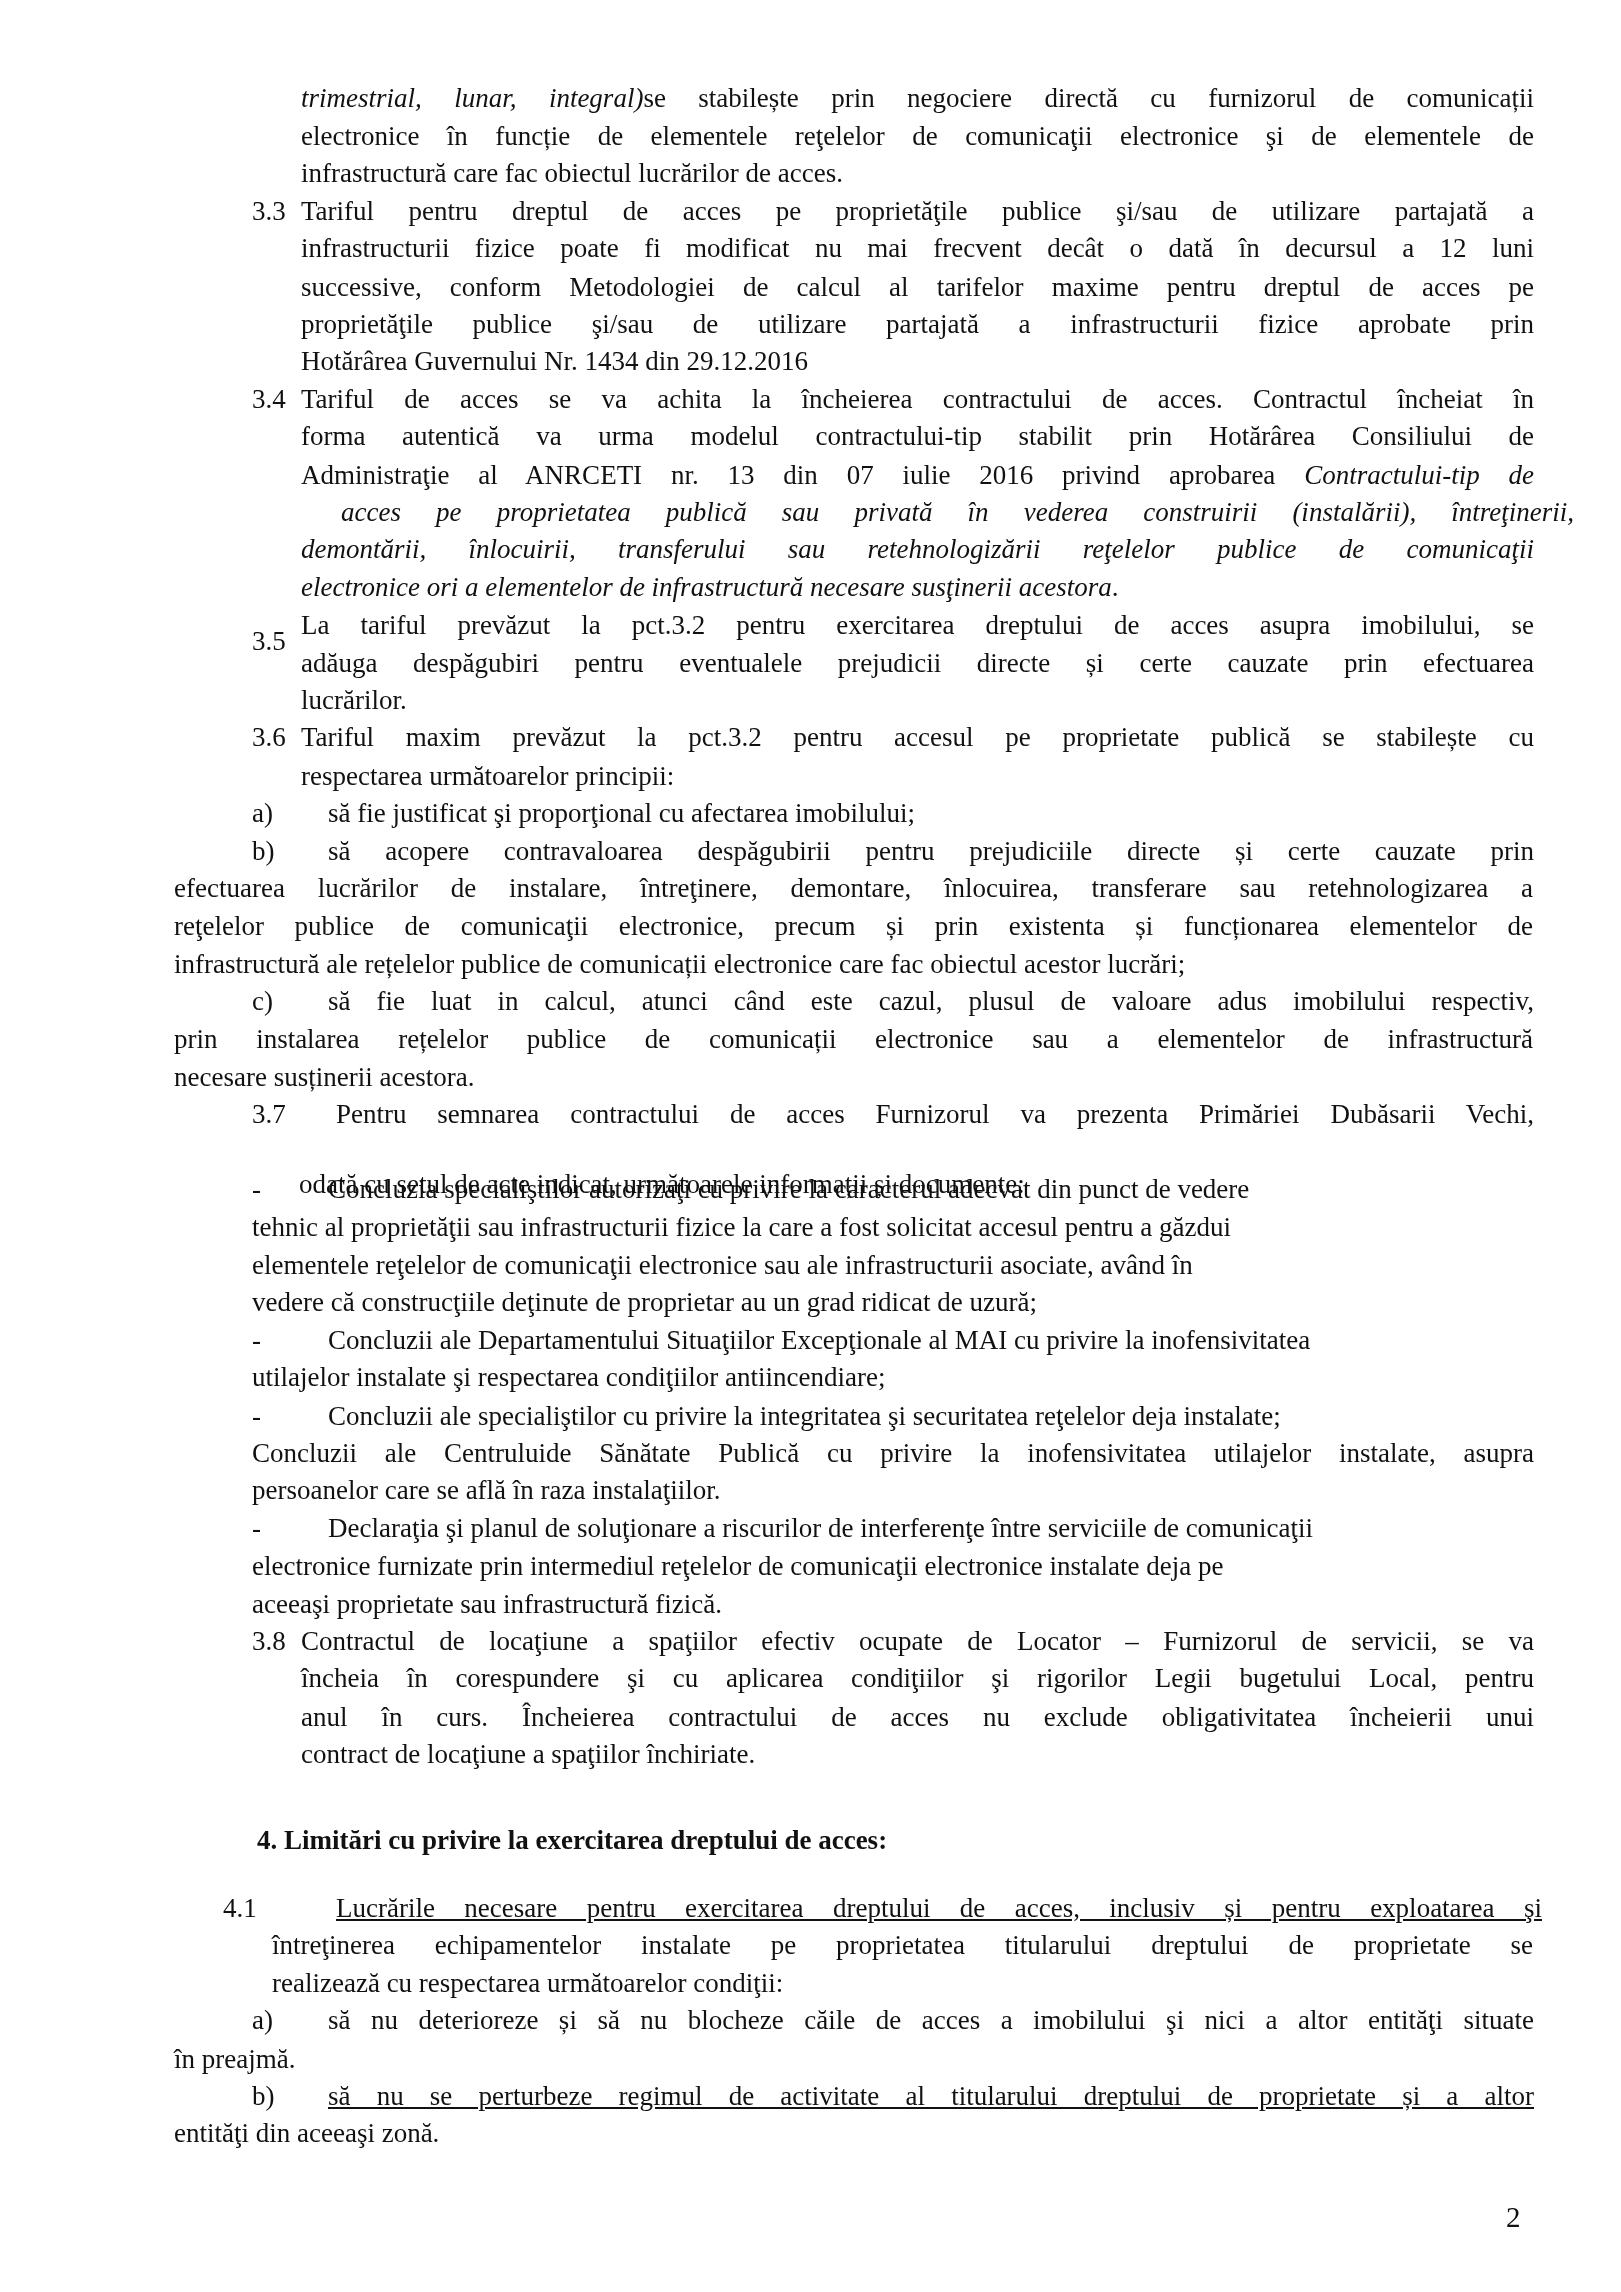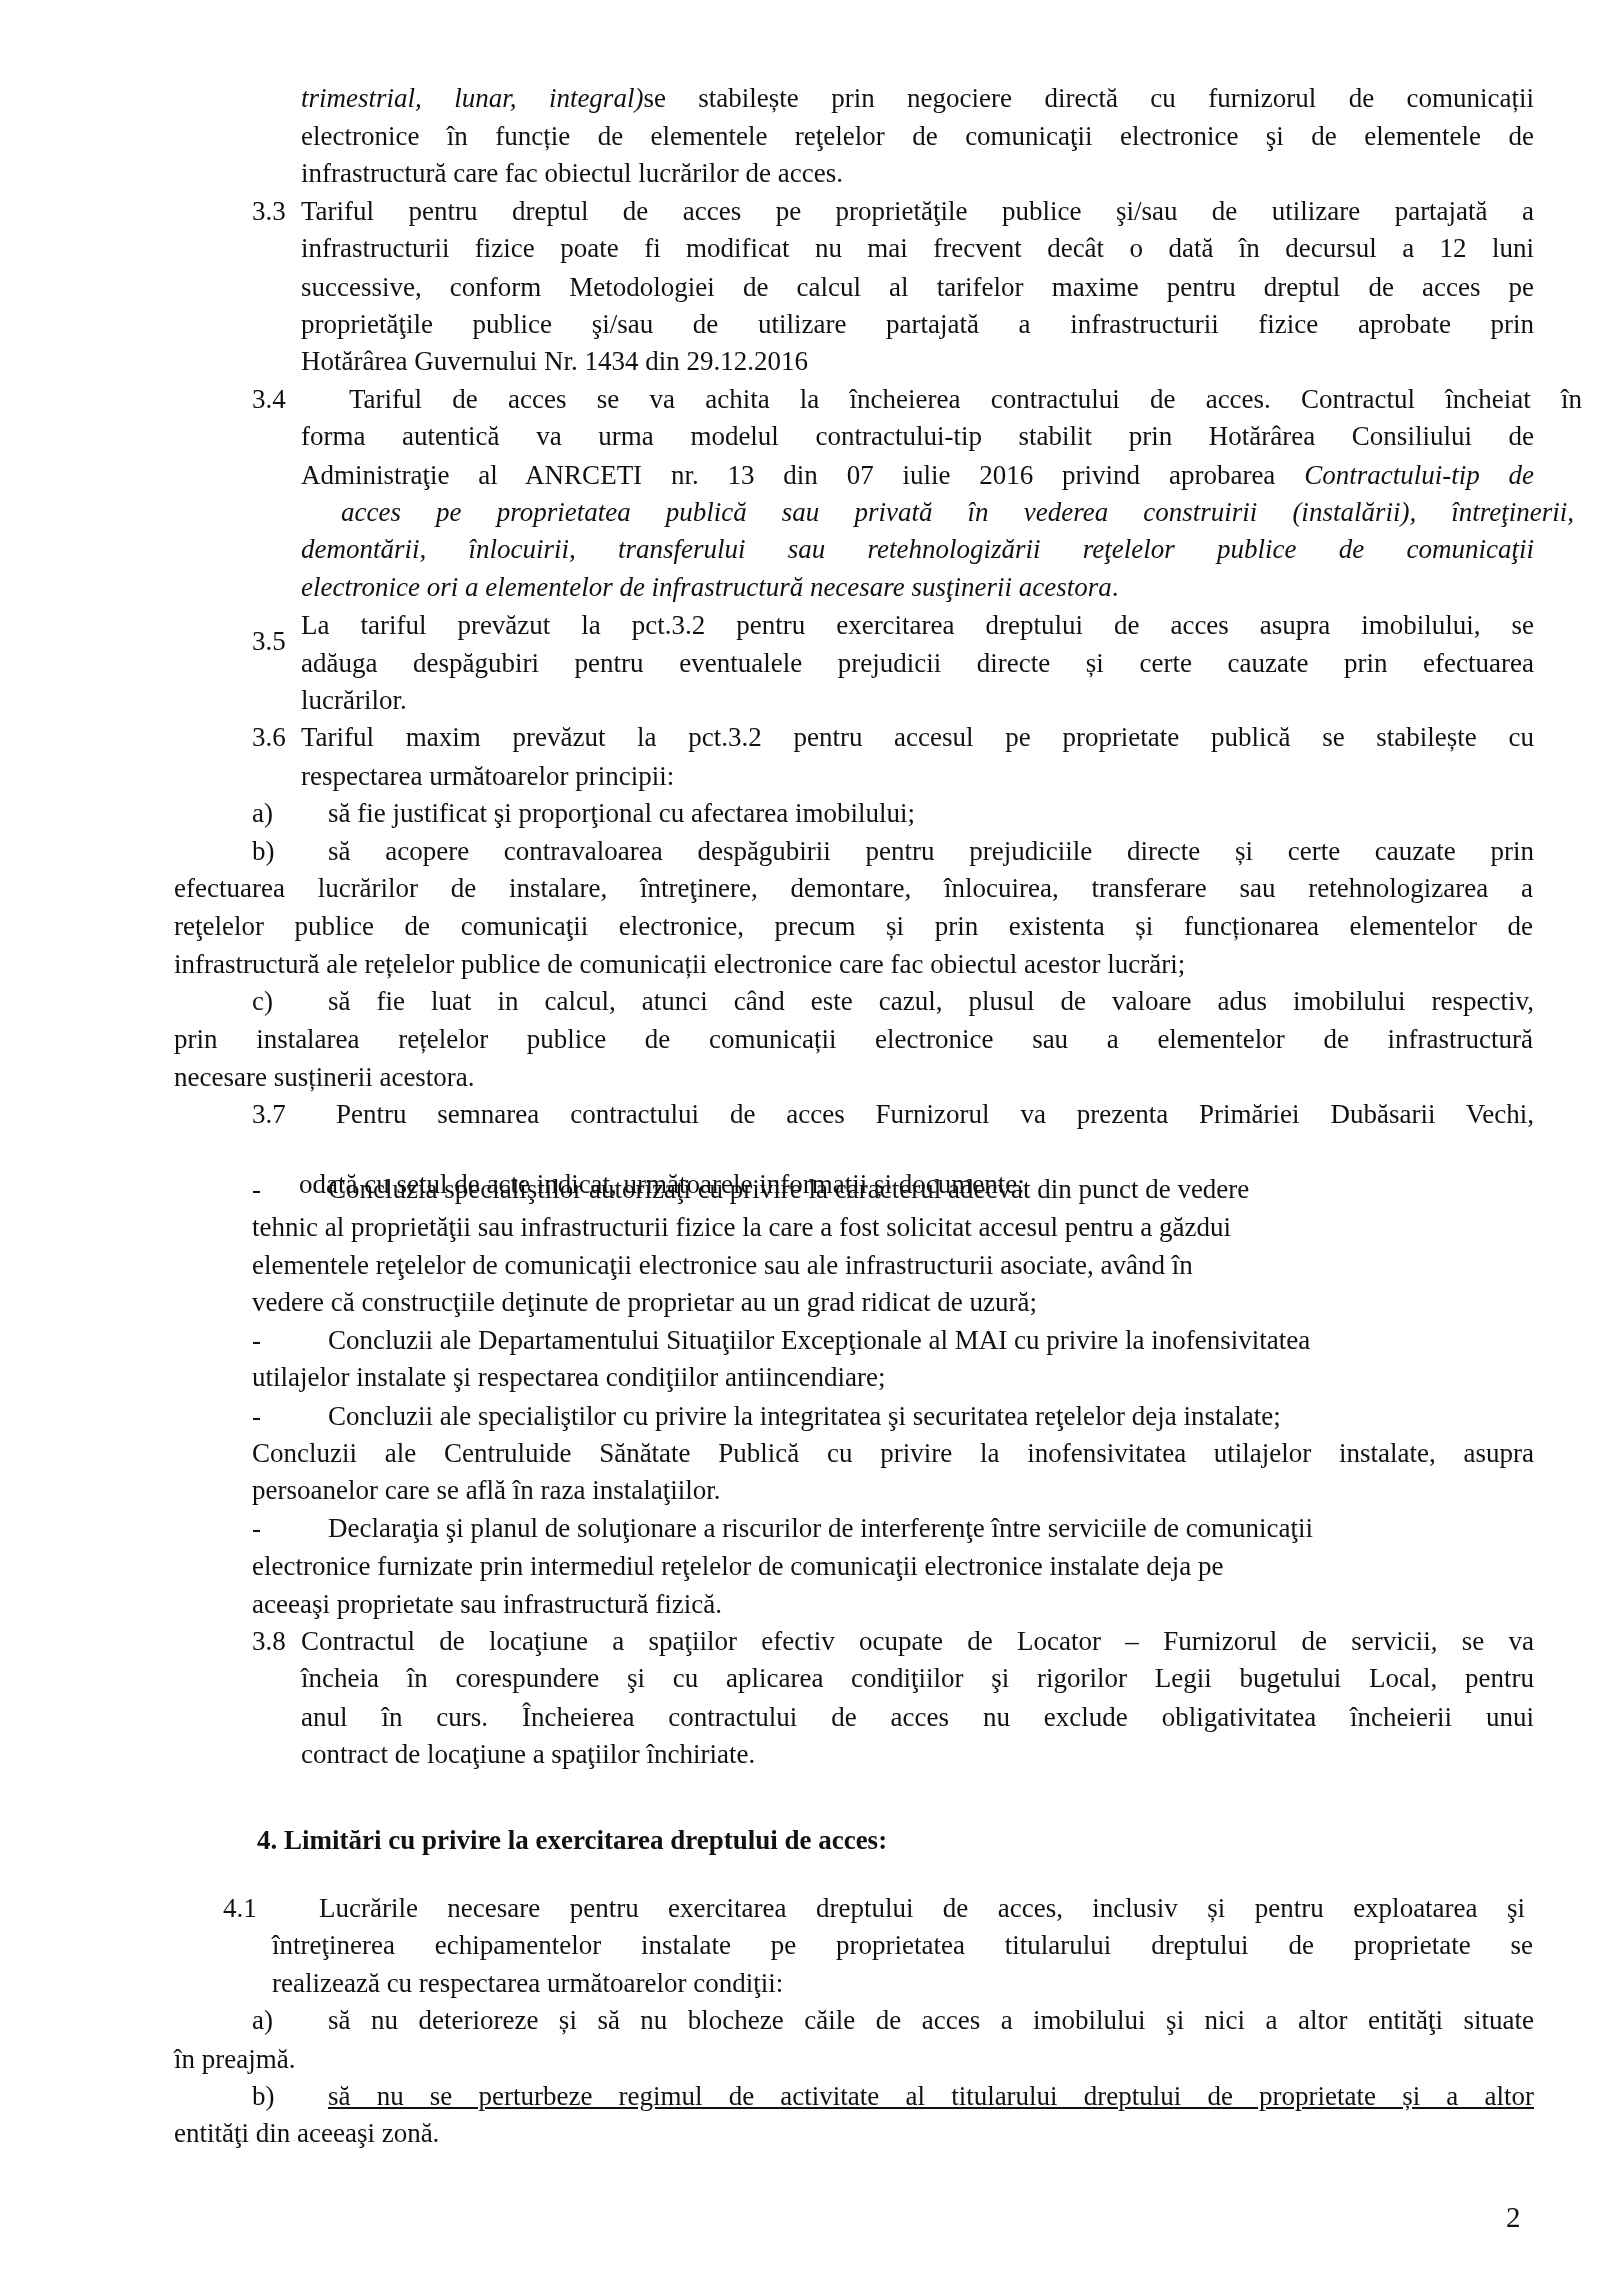--- a/index.html
+++ b/index.html
@@ -21,21 +21,21 @@
       <div class="ln just" style="left: 301px; top: 82px; width: 1233px; height: 33px;"><span class="it">trimestrial, lunar, integral)</span><span>se stabilește prin negociere directă cu furnizorul de comunicații</span></div>
       <div class="ln just" style="left: 301px; top: 120px; width: 1233px; height: 33px;"><span>electronice în funcție de elementele reţelelor de comunicaţii electronice şi de elementele de</span></div>
       <div class="ln" style="left: 301px; top: 157px; width: 1233px;"><span>infrastructură care fac obiectul lucrărilor de acces.</span></div>
       <span class="num" style="left: 252px; top: 195px;">3.3</span>
       <div class="ln just" style="left: 301px; top: 195px; width: 1233px; height: 33px;"><span>Tariful pentru dreptul de acces pe proprietăţile publice şi/sau de utilizare partajată a</span></div>
       <div class="ln just" style="left: 301px; top: 232px; width: 1233px; height: 33px;"><span>infrastructurii fizice poate fi modificat nu mai frecvent decât o dată în decursul a 12 luni</span></div>
       <div class="ln just" style="left: 301px; top: 271px; width: 1233px; height: 33px;"><span>successive, conform Metodologiei de calcul al tarifelor maxime pentru dreptul de acces pe</span></div>
       <div class="ln just" style="left: 301px; top: 308px; width: 1233px; height: 33px;"><span>proprietăţile publice şi/sau de utilizare partajată a infrastructurii fizice aprobate prin</span></div>
       <div class="ln" style="left: 301px; top: 345px; width: 1233px;"><span>Hotărârea Guvernului Nr. 1434 din 29.12.2016</span></div>
       <span class="num" style="left: 252px; top: 383px;">3.4</span>
-      <div class="ln just" style="left: 301px; top: 383px; width: 1233px; height: 33px; margin-left: 48px;"><span>Tariful de acces se va achita la încheierea contractului de acces. Contractul încheiat în</span></div>
+      <div class="ln just" style="left: 301px; top: 383px; width: 1233px; height: 33px;"><span>Tariful de acces se va achita la încheierea contractului de acces. Contractul încheiat în</span></div>
       <div class="ln just" style="left: 301px; top: 420px; width: 1233px; height: 33px;"><span>forma autentică va urma modelul contractului-tip stabilit prin Hotărârea Consiliului de</span></div>
       <div class="ln just" style="left: 301px; top: 459px; width: 1233px; height: 33px;"><span>Administraţie al ANRCETI nr. 13 din 07 iulie 2016 privind aprobarea </span><span class="it">Contractului-tip de</span></div>
       <div class="ln just" style="left: 301px; top: 496px; width: 1233px; height: 33px; margin-left: 40px;"><span class="it">acces pe proprietatea publică sau privată în vederea construirii (instalării), întreţinerii,</span></div>
       <div class="ln just" style="left: 301px; top: 533px; width: 1233px; height: 33px;"><span class="it">demontării, înlocuirii, transferului sau retehnologizării reţelelor publice de comunicaţii</span></div>
       <div class="ln" style="left: 301px; top: 571px; width: 1233px;"><span class="it">electronice ori a elementelor de infrastructură necesare susţinerii acestora</span><span>.</span></div>
       <span class="num" style="left: 252px; top: 609px; margin-top: 16px;">3.5</span>
       <div class="ln just" style="left: 301px; top: 609px; width: 1233px; height: 33px;"><span>La tariful prevăzut la pct.3.2 pentru exercitarea dreptului de acces asupra imobilului, se</span></div>
       <div class="ln just" style="left: 301px; top: 647px; width: 1233px; height: 33px;"><span>adăuga despăgubiri pentru eventualele prejudicii directe și certe cauzate prin efectuarea</span></div>
       <div class="ln" style="left: 301px; top: 684px; width: 1233px;"><span>lucrărilor.</span></div>
       <span class="num" style="left: 252px; top: 721px;">3.6</span>
@@ -71,21 +71,21 @@
       <div class="ln" style="left: 328px; top: 1512px; width: 1206px;"><span>Declaraţia şi planul de soluţionare a riscurilor de interferenţe între serviciile de comunicaţii</span></div>
       <div class="ln" style="left: 252px; top: 1550px; width: 1282px;"><span>electronice furnizate prin intermediul reţelelor de comunicaţii electronice instalate deja pe</span></div>
       <div class="ln" style="left: 252px; top: 1588px; width: 1282px;"><span>aceeaşi proprietate sau infrastructură fizică.</span></div>
       <span class="num" style="left: 252px; top: 1625px;">3.8</span>
       <div class="ln just" style="left: 301px; top: 1625px; width: 1233px; height: 33px;"><span>Contractul de locaţiune a spaţiilor efectiv ocupate de Locator – Furnizorul de servicii, se va</span></div>
       <div class="ln just" style="left: 301px; top: 1662px; width: 1233px; height: 33px;"><span>încheia în corespundere şi cu aplicarea condiţiilor şi rigorilor Legii bugetului Local, pentru</span></div>
       <div class="ln just" style="left: 301px; top: 1701px; width: 1233px; height: 33px;"><span>anul în curs. Încheierea contractului de acces nu exclude obligativitatea încheierii unui</span></div>
       <div class="ln" style="left: 301px; top: 1738px; width: 1233px;"><span>contract de locaţiune a spaţiilor închiriate.</span></div>
       <div class="ln b" style="left: 257px; top: 1824px; width: 1274px;"><span>4. Limitări cu privire la exercitarea dreptului de acces:</span></div>
       <span class="num" style="left: 223px; top: 1892px;">4.1</span>
-      <div class="ln just" style="left: 319px; top: 1892px; width: 1206px; height: 33px;"><span>Lucrările necesare pentru exercitarea dreptului de acces, inclusiv și pentru exploatarea şi</span></div>
+      <div class="ln just" style="left: 336px; top: 1892px; width: 1206px; height: 33px; text-decoration: underline;"><span>Lucrările necesare pentru exercitarea dreptului de acces, inclusiv și pentru exploatarea şi</span></div>
       <div class="ln just" style="left: 272px; top: 1929px; width: 1261px; height: 33px;"><span>întreţinerea echipamentelor instalate pe proprietatea titularului dreptului de proprietate se</span></div>
       <div class="ln" style="left: 272px; top: 1967px; width: 1261px;"><span>realizează cu respectarea următoarelor condiţii:</span></div>
       <span class="num" style="left: 252px; top: 2004px;">a)</span>
       <div class="ln just" style="left: 328px; top: 2004px; width: 1206px; height: 33px;"><span>să nu deterioreze și să nu blocheze căile de acces a imobilului şi nici a altor entităţi situate</span></div>
       <div class="ln" style="left: 174px; top: 2043px; width: 1359px;"><span>în preajmă.</span></div>
       <span class="num" style="left: 252px; top: 2080px;">b)</span>
       <div class="ln just" style="left: 328px; top: 2080px; width: 1206px; height: 33px; text-decoration: underline;"><span>să nu se perturbeze regimul de activitate al titularului dreptului de proprietate și a altor</span></div>
       <div class="ln" style="left: 174px; top: 2117px; width: 1359px;"><span>entităţi din aceeaşi zonă.</span></div>
     </div>
   <div class="pagenum" style="left:1506px; top:2201px;">2</div>

